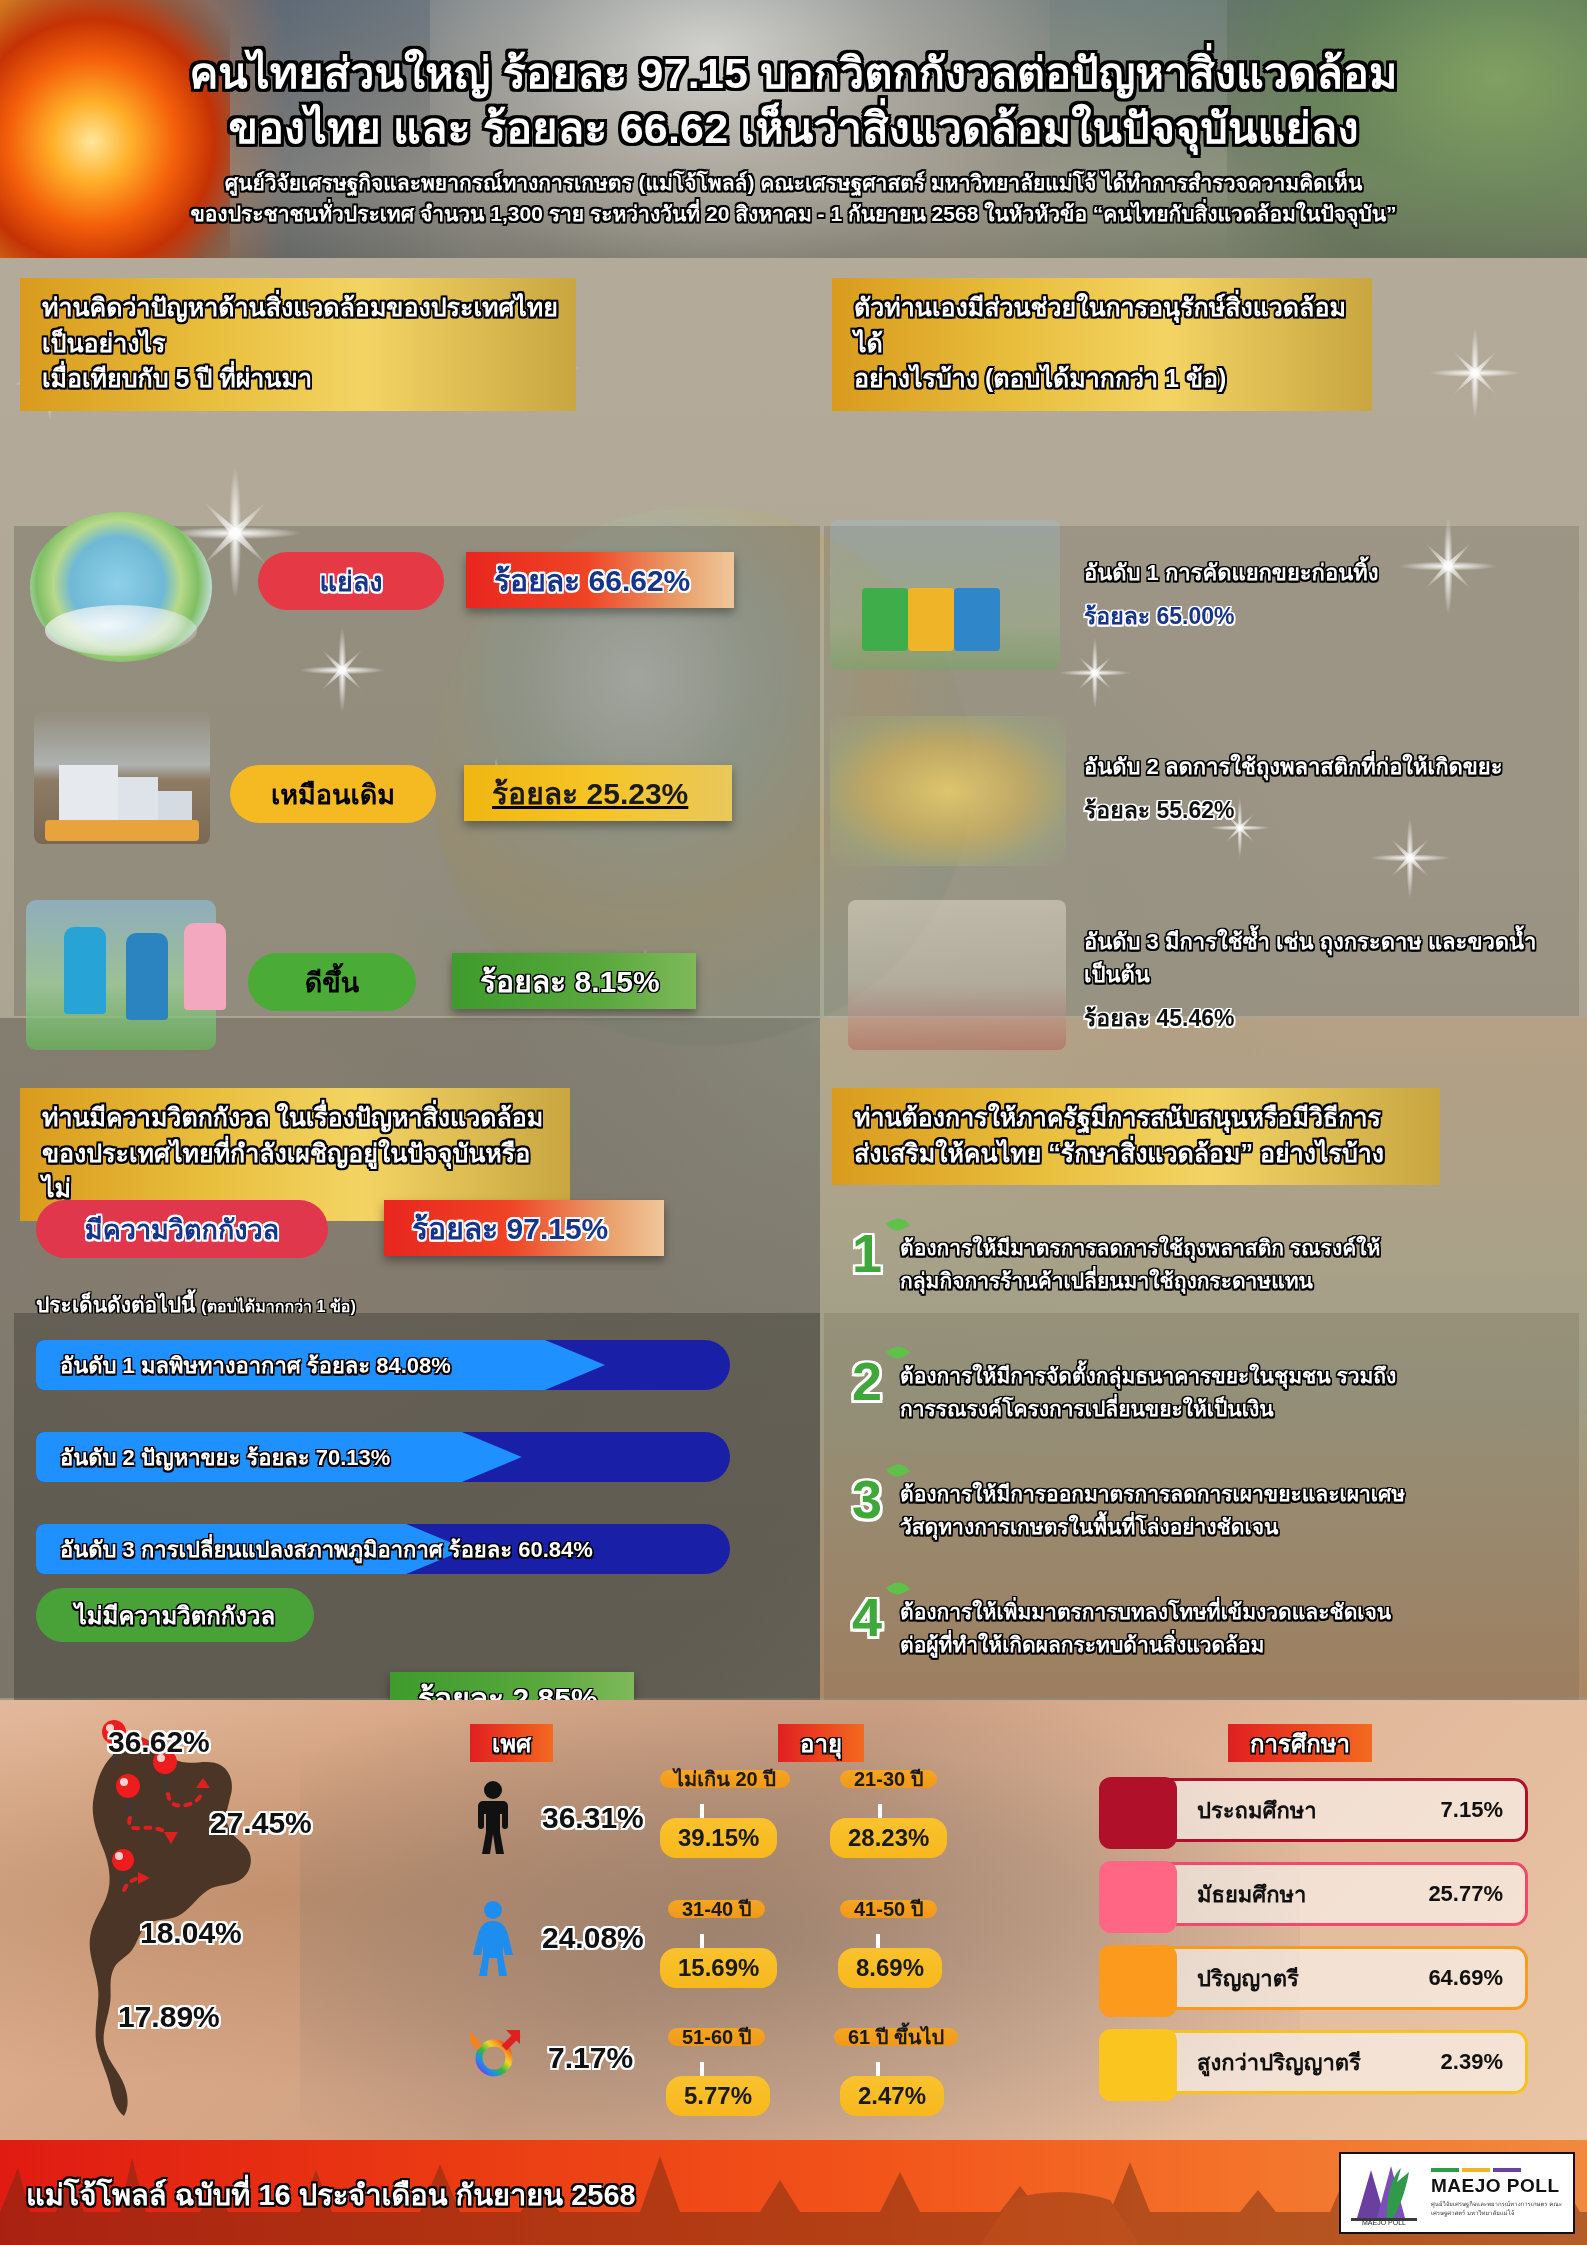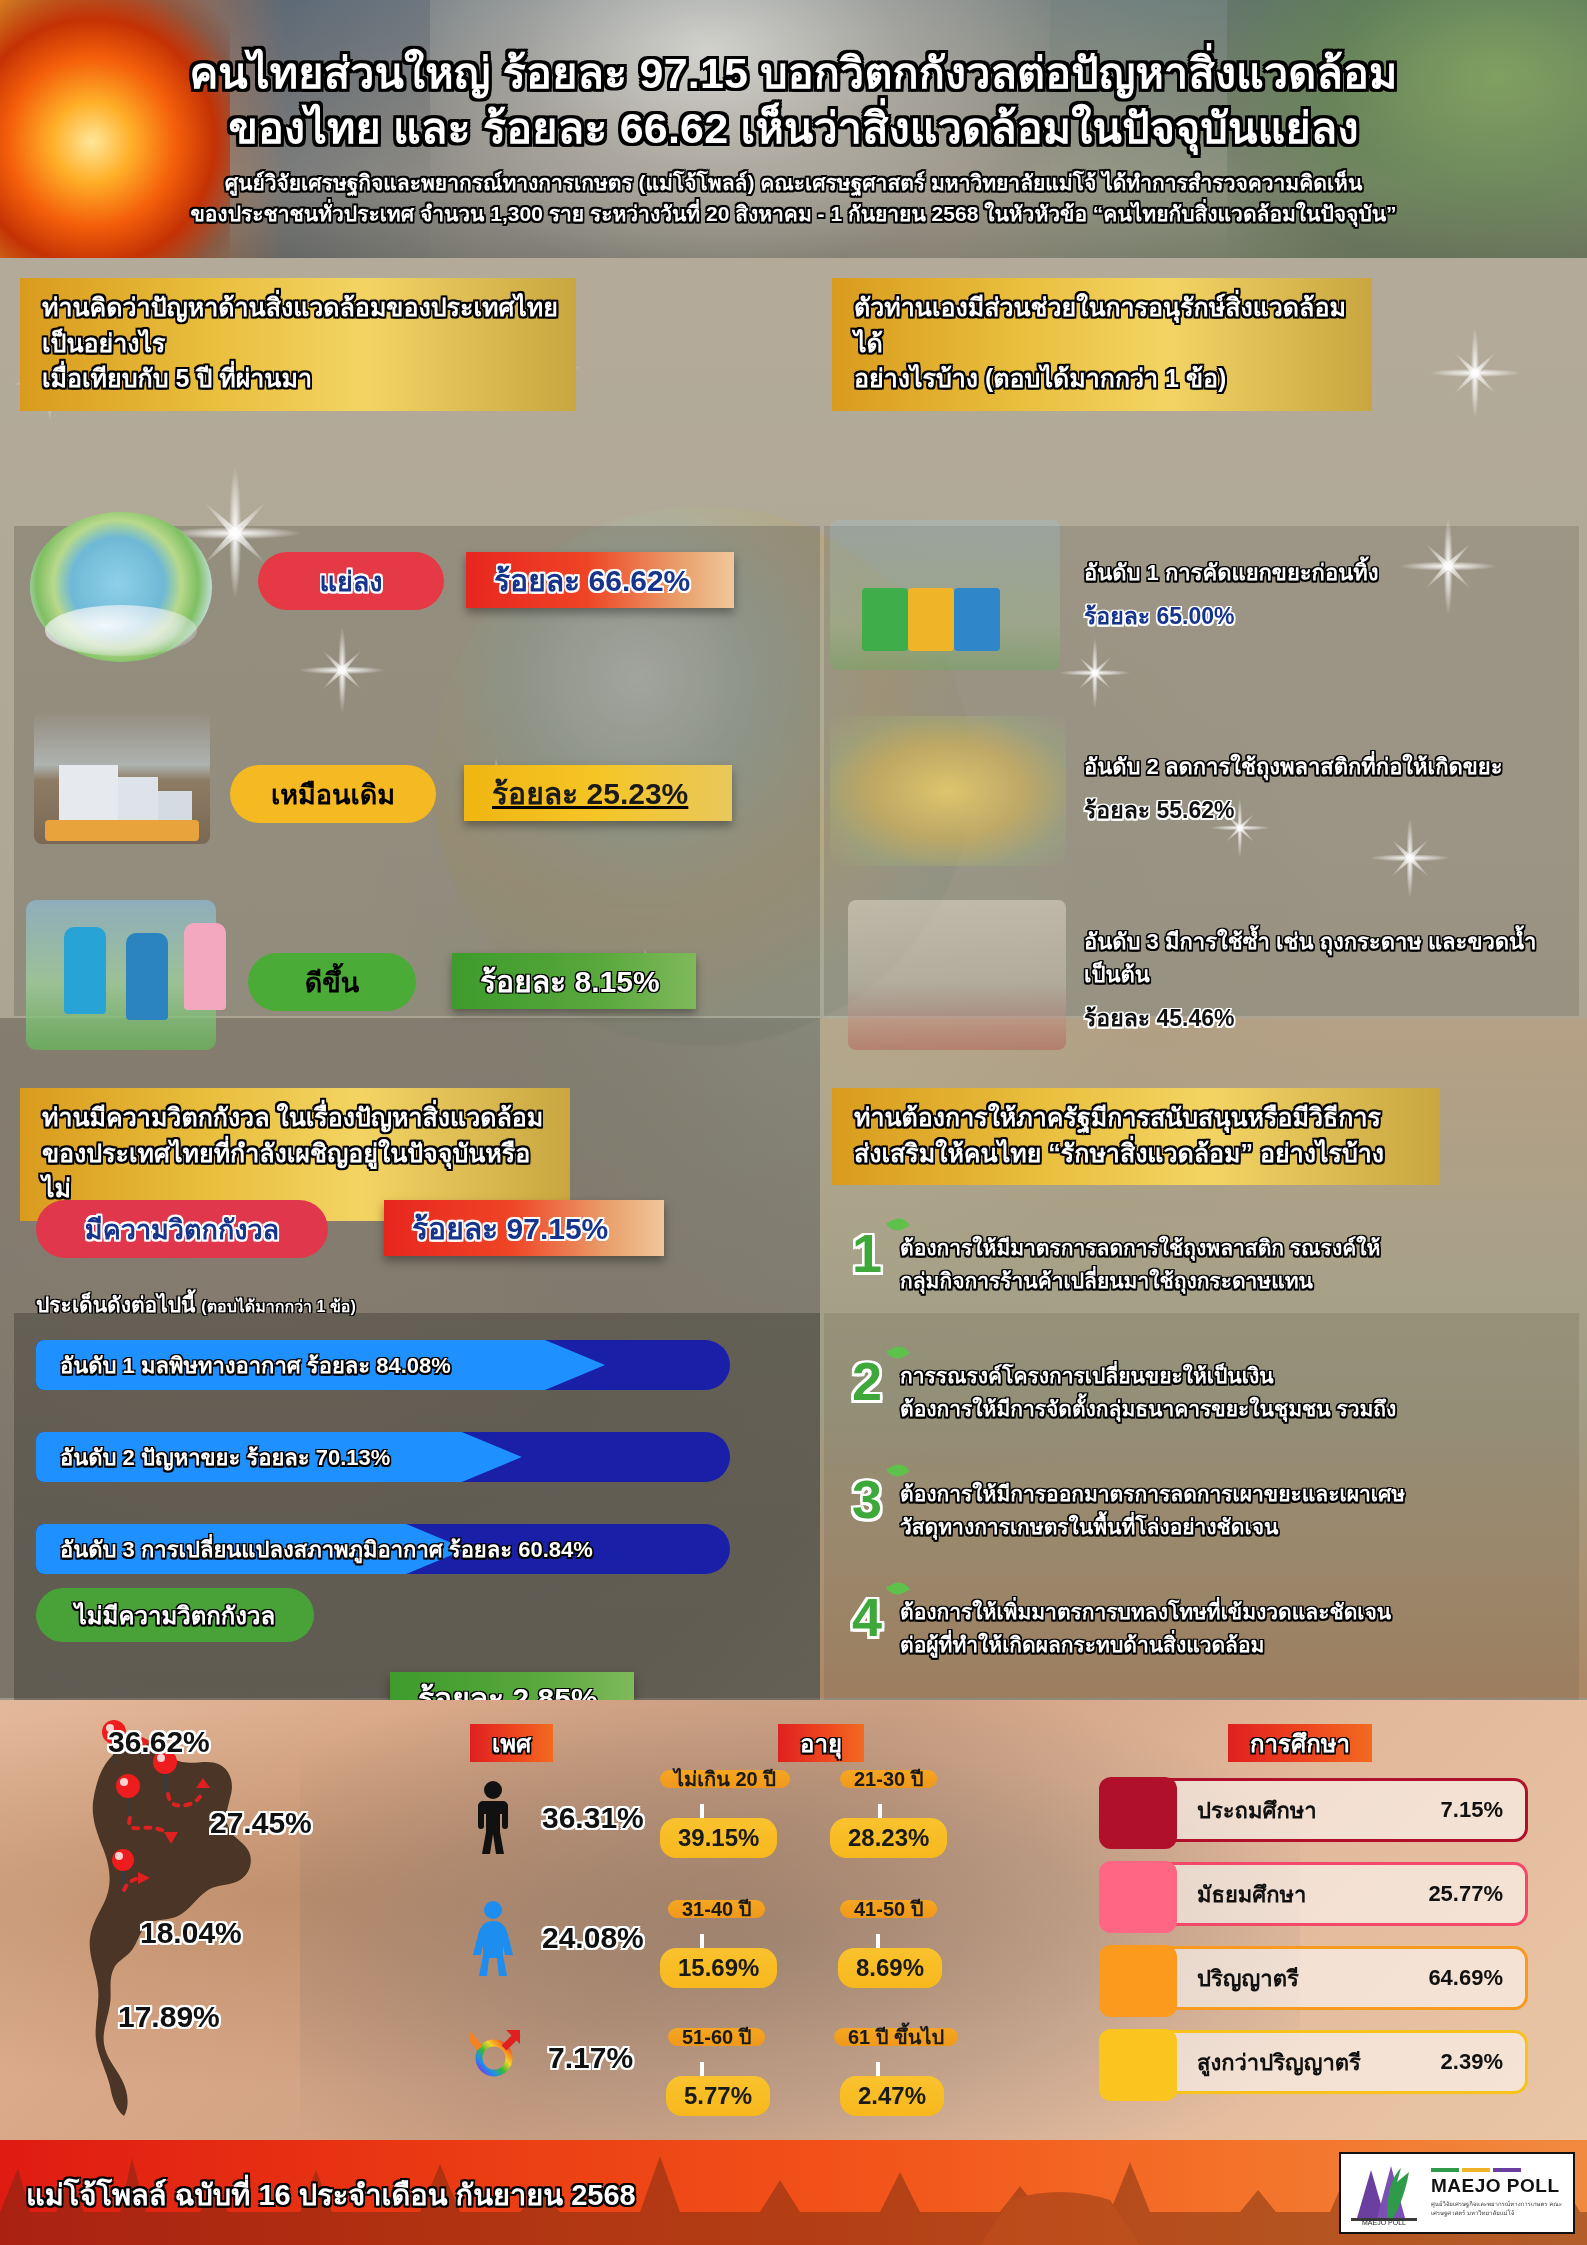--- a/index.html
+++ b/index.html
@@ -582,22 +582,22 @@
   <div class="gov-num" id="govn1">1</div>
   <div class="leaf" id="leaf1"></div>
   <div class="gov-item" id="gov1">
     <div class="txt">ต้องการให้มีมาตรการลดการใช้ถุงพลาสติก รณรงค์ให้</div>
     <div class="txt">กลุ่มกิจการร้านค้าเปลี่ยนมาใช้ถุงกระดาษแทน</div>
   </div>
 
   <div class="gov-num" id="govn2">2</div>
   <div class="leaf" id="leaf2"></div>
   <div class="gov-item" id="gov2">
+    <div class="txt">ต้องการให้มีการจัดตั้งกลุ่มธนาคารขยะในชุมชน รวมถึง</div>
     <div class="txt">การรณรงค์โครงการเปลี่ยนขยะให้เป็นเงิน</div>
-    <div class="txt">ต้องการให้มีการจัดตั้งกลุ่มธนาคารขยะในชุมชน รวมถึง</div>
   </div>
 
   <div class="gov-num" id="govn3">3</div>
   <div class="leaf" id="leaf3"></div>
   <div class="gov-item" id="gov3">
     <div class="txt">ต้องการให้มีการออกมาตรการลดการเผาขยะและเผาเศษ</div>
     <div class="txt">วัสดุทางการเกษตรในพื้นที่โล่งอย่างชัดเจน</div>
   </div>
 
   <div class="gov-num" id="govn4">4</div>

